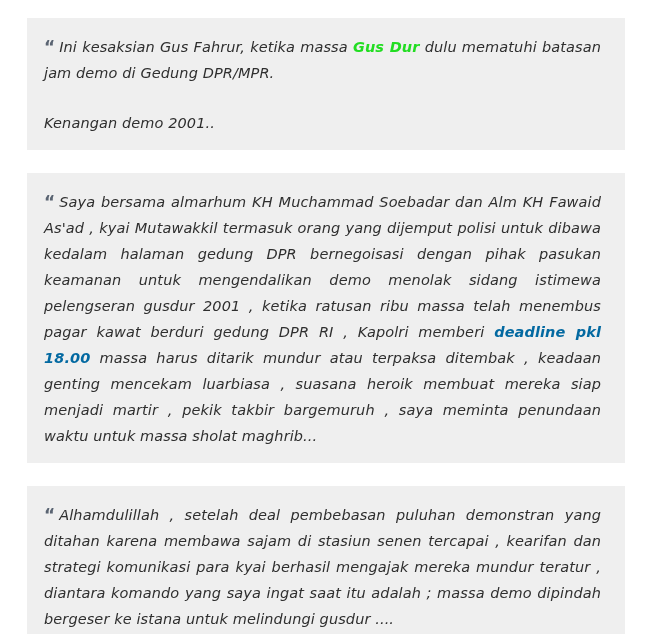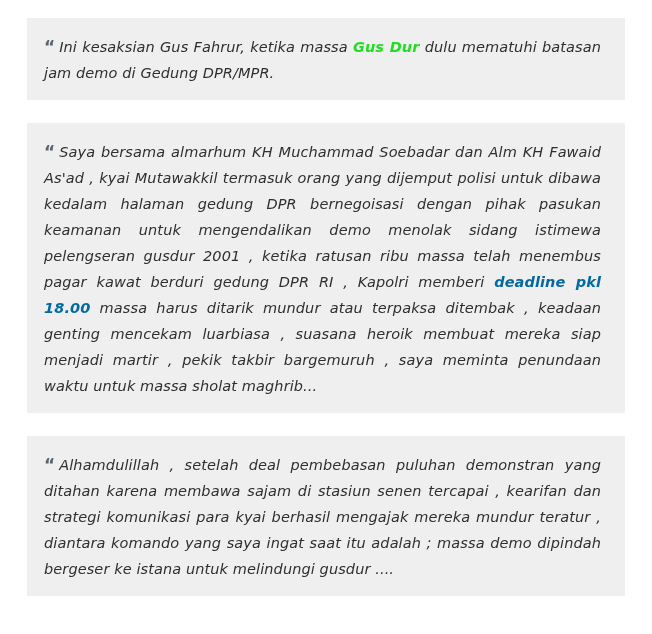--- a/index.html
+++ b/index.html
@@ -73,20 +73,23 @@
 </style>
 </head>
 <body>
 
 <div class="page">
 
   <blockquote class="quote-block">
     <p class="quote-para">
       <span class="qmark">“</span><span><span>Ini kesaksian Gus Fahrur, ketika massa </span><span class="hl-green">Gus Dur</span><span> dulu mematuhi batasan jam demo di Gedung DPR/MPR.</span></span>
     </p>
+    <p class="quote-para">
+      <span><span>Kenangan demo 2001..</span></span>
+    </p>
   </blockquote>
 
   <blockquote class="quote-block">
     <p class="quote-para">
       <span class="qmark">“</span><span><span>Saya bersama almarhum KH Muchammad Soebadar dan Alm KH Fawaid As'ad , kyai Mutawakkil termasuk orang yang dijemput polisi untuk dibawa kedalam halaman gedung DPR bernegoisasi dengan pihak pasukan keamanan untuk mengendalikan demo menolak sidang istimewa pelengseran gusdur 2001 , ketika ratusan ribu massa telah menembus pagar kawat berduri gedung DPR RI , Kapolri memberi </span><span class="hl-bold">deadline pkl 18.00</span><span> massa harus ditarik mundur atau terpaksa ditembak , keadaan genting mencekam luarbiasa , suasana heroik membuat mereka siap menjadi martir , pekik takbir bargemuruh , saya meminta penundaan waktu untuk massa sholat maghrib...</span></span>
     </p>
   </blockquote>
 
   <blockquote class="quote-block">
     <p class="quote-para">

